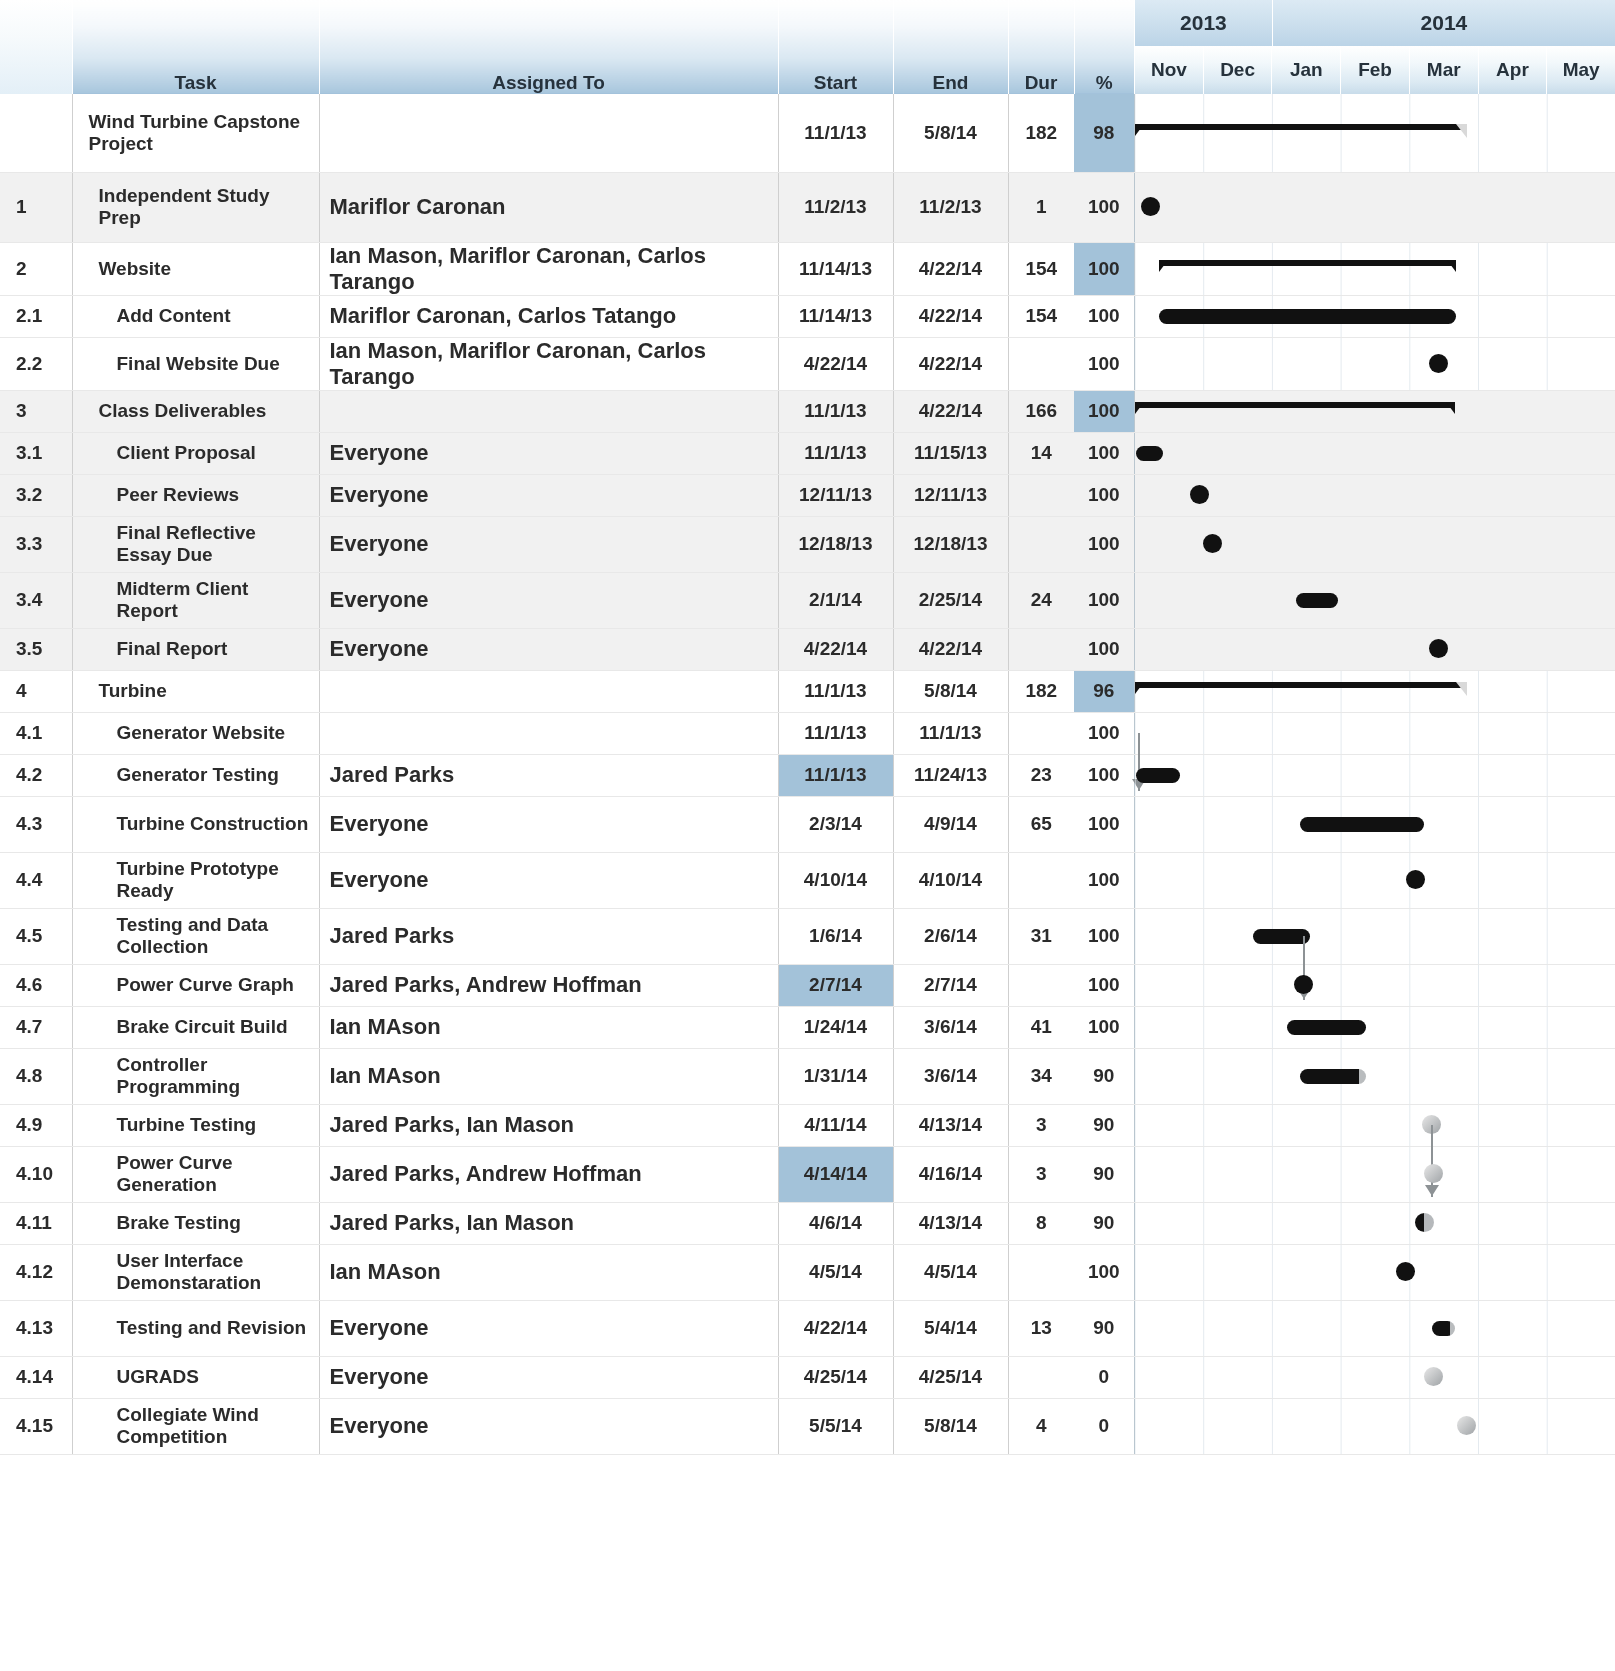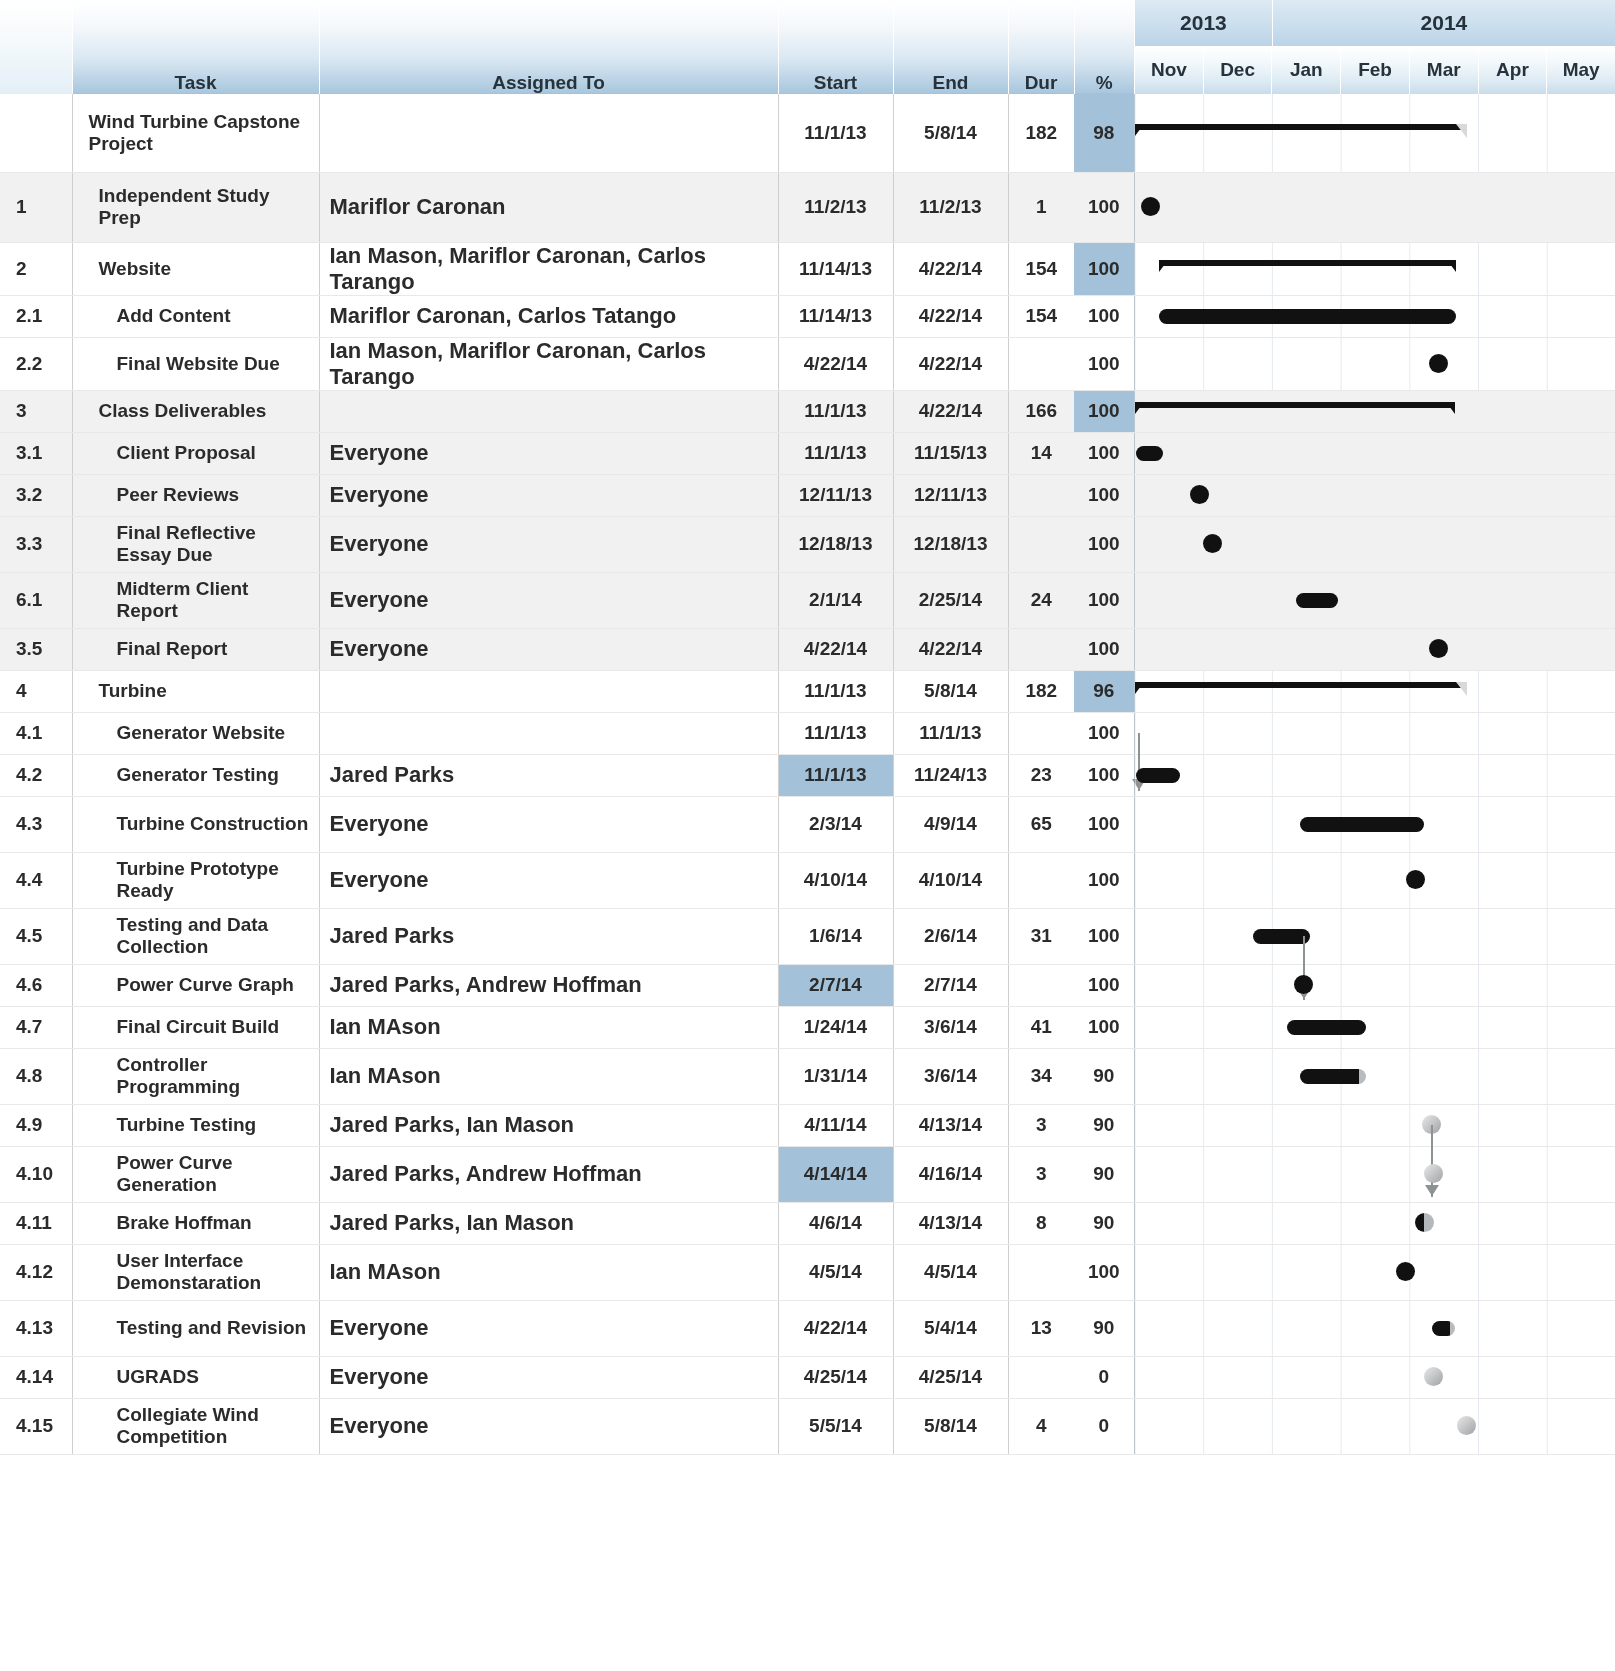--- a/index.html
+++ b/index.html
@@ -329,21 +329,21 @@
           <td class="cend sep-left">12/18/13</td>
           <td class="cdur sep-left"></td>
           <td class="cpct">100</td>
           <td class="cchart" style="background-size: 68.7143px 100%;">
             <div class="barlayer">
               <div class="milestone" style="left: 68px;"></div>
             </div>
           </td>
         </tr>
         <tr class="alt" style="height: 56px;">
-          <td class="cid">6.1</td>
+          <td class="cid">3.4</td>
           <td class="ctask sep-left">
             <span class="ind2">Midterm Client Report</span>
           </td>
           <td class="cassigned sep-left">Everyone</td>
           <td class="cstart sep-left">2/1/14</td>
           <td class="cend sep-left">2/25/14</td>
           <td class="cdur sep-left">24</td>
           <td class="cpct">100</td>
           <td class="cchart" style="background-size: 68.7143px 100%;">
             <div class="barlayer">
@@ -482,21 +482,21 @@
           <td class="cpct">100</td>
           <td class="cchart" style="background-size: 68.7143px 100%;">
             <div class="barlayer">
               <div class="milestone" style="left: 159px;"></div>
             </div>
           </td>
         </tr>
         <tr style="height: 42px;">
           <td class="cid">4.7</td>
           <td class="ctask sep-left">
-            <span class="ind2">Final Circuit Build</span>
+            <span class="ind2">Brake Circuit Build</span>
           </td>
           <td class="cassigned sep-left">Ian MAson</td>
           <td class="cstart sep-left">1/24/14</td>
           <td class="cend sep-left">3/6/14</td>
           <td class="cdur sep-left">41</td>
           <td class="cpct">100</td>
           <td class="cchart" style="background-size: 68.7143px 100%;">
             <div class="barlayer">
               <div class="bar" style="left: 152px; width: 79px;"></div>
             </div>
@@ -548,21 +548,21 @@
           <td class="cpct">90</td>
           <td class="cchart" style="background-size: 68.7143px 100%;">
             <div class="barlayer">
               <div class="milestone grey" style="left: 289px;"></div>
             </div>
           </td>
         </tr>
         <tr style="height: 42px;">
           <td class="cid">4.11</td>
           <td class="ctask sep-left">
-            <span class="ind2">Brake Hoffman</span>
+            <span class="ind2">Brake Testing</span>
           </td>
           <td class="cassigned sep-left">Jared Parks,  Ian Mason</td>
           <td class="cstart sep-left">4/6/14</td>
           <td class="cend sep-left">4/13/14</td>
           <td class="cdur sep-left">8</td>
           <td class="cpct">90</td>
           <td class="cchart" style="background-size: 68.7143px 100%;">
             <div class="barlayer">
               <div class="milestone half" style="left: 280px;"></div>
             </div>

